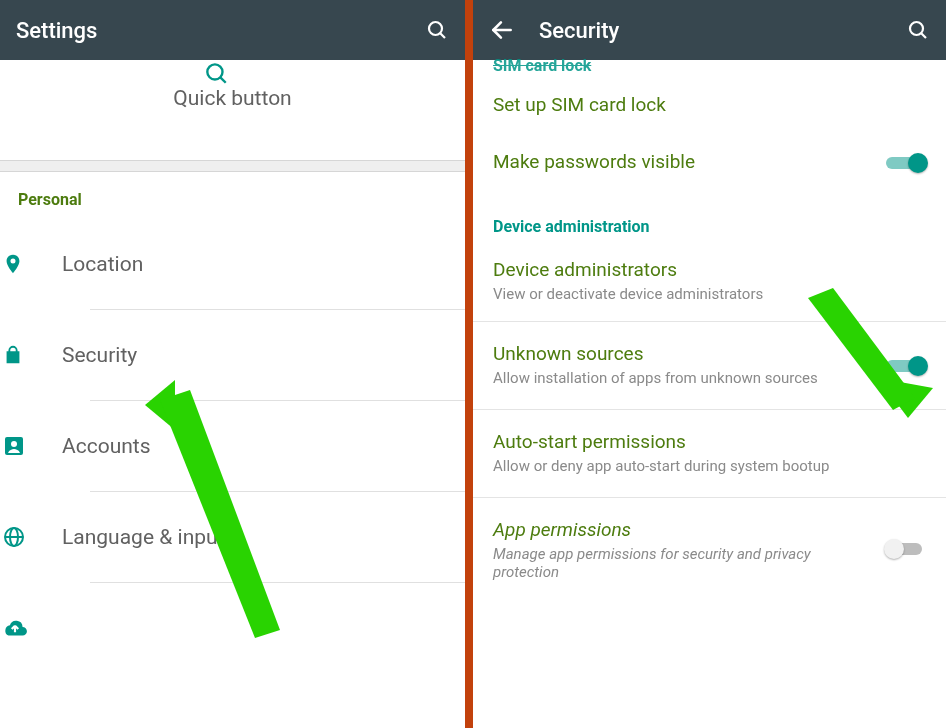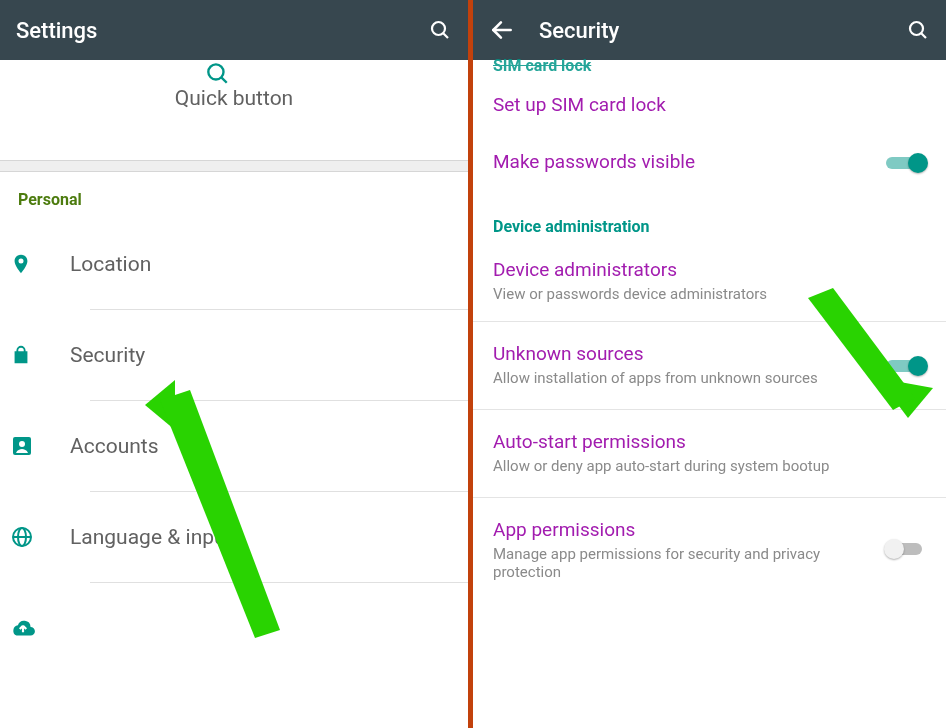--- a/index.html
+++ b/index.html
@@ -16,21 +16,21 @@
   .screens {
     display: flex;
     width: 946px;
     height: 728px;
   }
   .screen {
     background: #ffffff;
     position: relative;
     overflow: hidden;
   }
-  .screen-left { width: 473px; border-right: 5px solid #c2410c; }
+  .screen-left { width: 473px; border-right: 8px solid #c2410c; }
   .screen-right { width: 473px; }
   .appbar {
     background: #37474f;
     color: #ffffff;
     height: 60px;
     display: flex;
     align-items: center;
     padding: 0 16px;
   }
   .appbar-title {
@@ -52,21 +52,21 @@
   .section-header {
     color: #4d7c0f;
     font-size: 16px;
     font-weight: 700;
     padding: 18px 18px 10px 18px;
   }
   .left-item {
     display: flex;
     align-items: center;
     height: 90px;
-    padding: 0 18px 0 10px;
+    padding: 0 18px 0 2px;
   }
   .left-item .micon {
     width: 60px;
     display:flex;
     align-items:center;
   }
   .left-item .label {
     font-size: 21px;
     color: #616161;
   }
@@ -91,21 +91,21 @@
     font-size: 16px;
     font-weight: 700;
     padding: 26px 20px 6px 20px;
   }
   .r-item {
     padding: 16px 20px 18px 20px;
     position: relative;
   }
   .r-item .title {
     font-size: 19px;
-    color: #a21caf;
+    color: #4d7c0f;
   }
   .r-item .sub {
     font-size: 15px;
     color: #8a8a8a;
     margin-top: 4px;
     padding-right: 70px;
   }
   .r-divider {
     height:1px;
     background:#e4e4e4;
@@ -273,41 +273,41 @@
       <div class="toggle on">
         <div class="track"></div>
           <div class="thumb"></div>
       </div>
     </div>
 
     <div class="r-section-header">Device administration</div>
 
     <div class="r-item">
       <div class="title">Device administrators</div>
-      <div class="sub">View or passwords device administrators</div>
+      <div class="sub">View or deactivate device administrators</div>
     </div>
     <div class="r-divider"></div>
 
     <div class="r-item" style="padding-top:20px;padding-bottom:22px;">
       <div class="title">Unknown sources</div>
       <div class="sub">Allow installation of apps from unknown sources</div>
       <div class="toggle on">
         <div class="track"></div>
           <div class="thumb"></div>
       </div>
     </div>
     <div class="r-divider"></div>
 
     <div class="r-item" style="padding-top:20px;padding-bottom:22px;">
       <div class="title">Auto-start permissions</div>
       <div class="sub">Allow or deny app auto-start during system bootup</div>
     </div>
     <div class="r-divider"></div>
 
-    <div class="r-item" style="padding-top:20px;">
+    <div class="r-item" style="padding-top:20px;font-style:italic;">
       <div class="title">App permissions</div>
       <div class="sub">Manage app permissions for security and privacy protection</div>
       <div class="toggle off">
         <div class="track"></div>
           <div class="thumb"></div>
       </div>
     </div>
 
     <svg class="arrow" style="left:320px; top:288px;" width="150" height="150" viewBox="0 0 150 150">
       <polygon points="115,130 85,90 140,100" fill="#29d301"></polygon>

